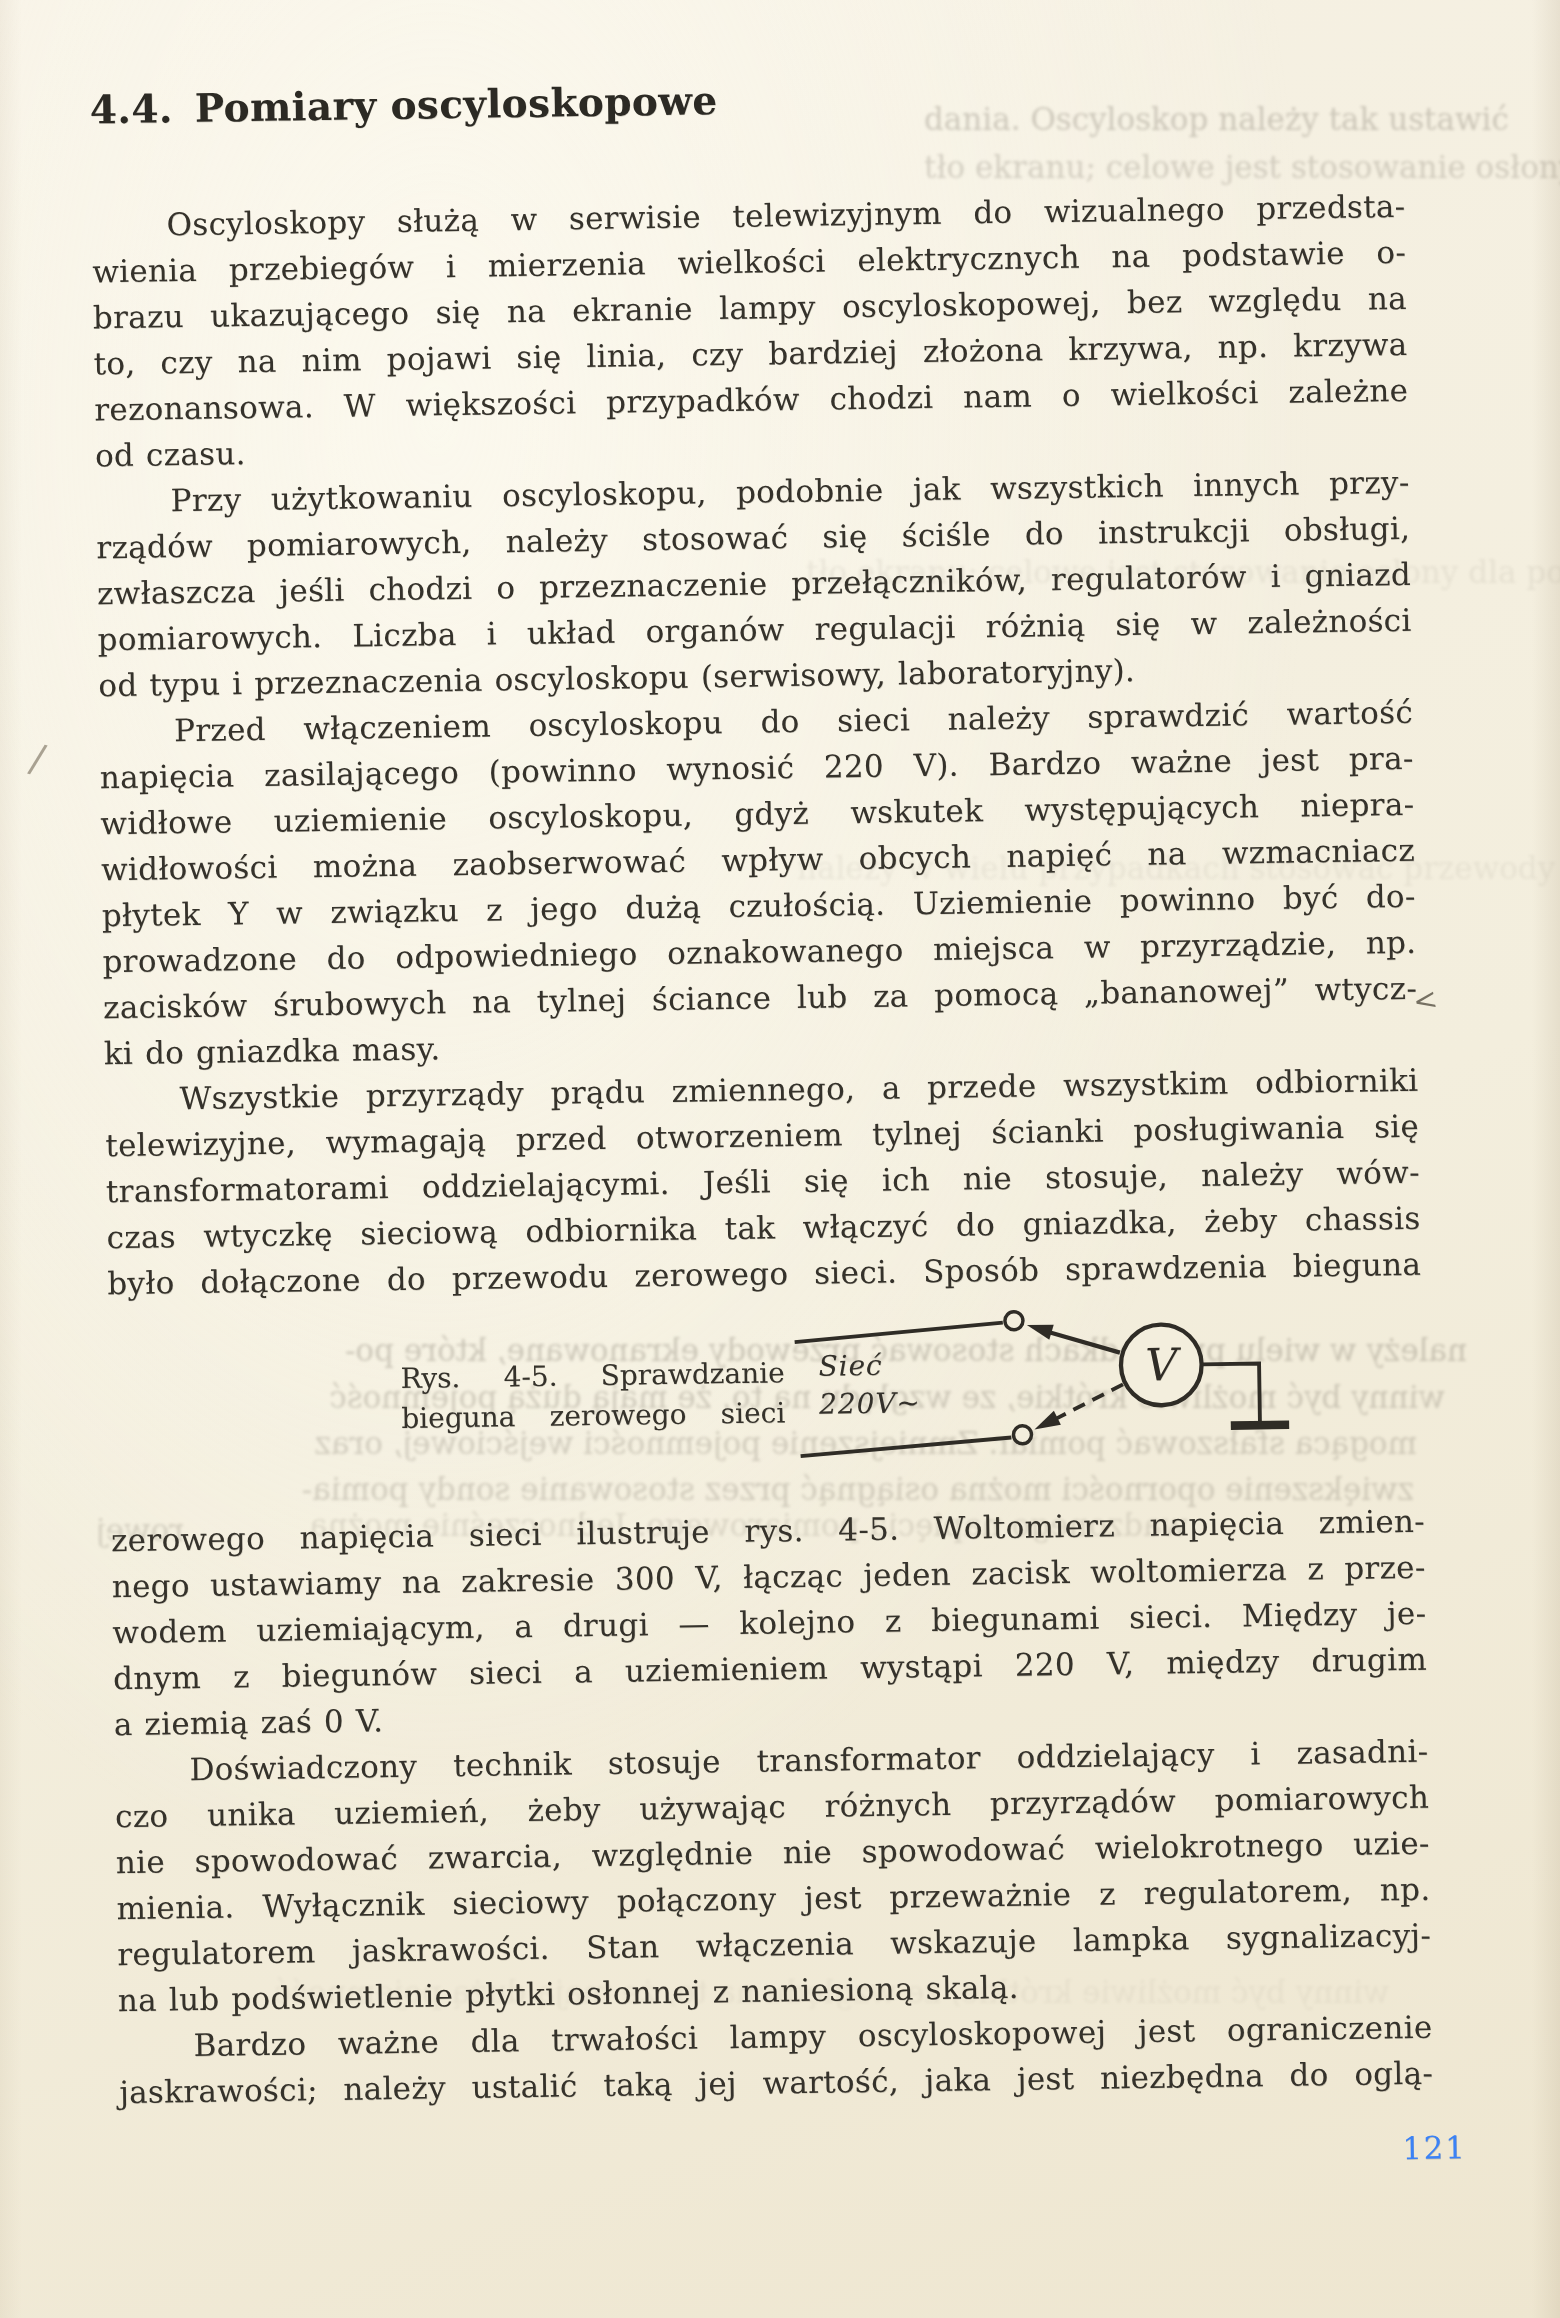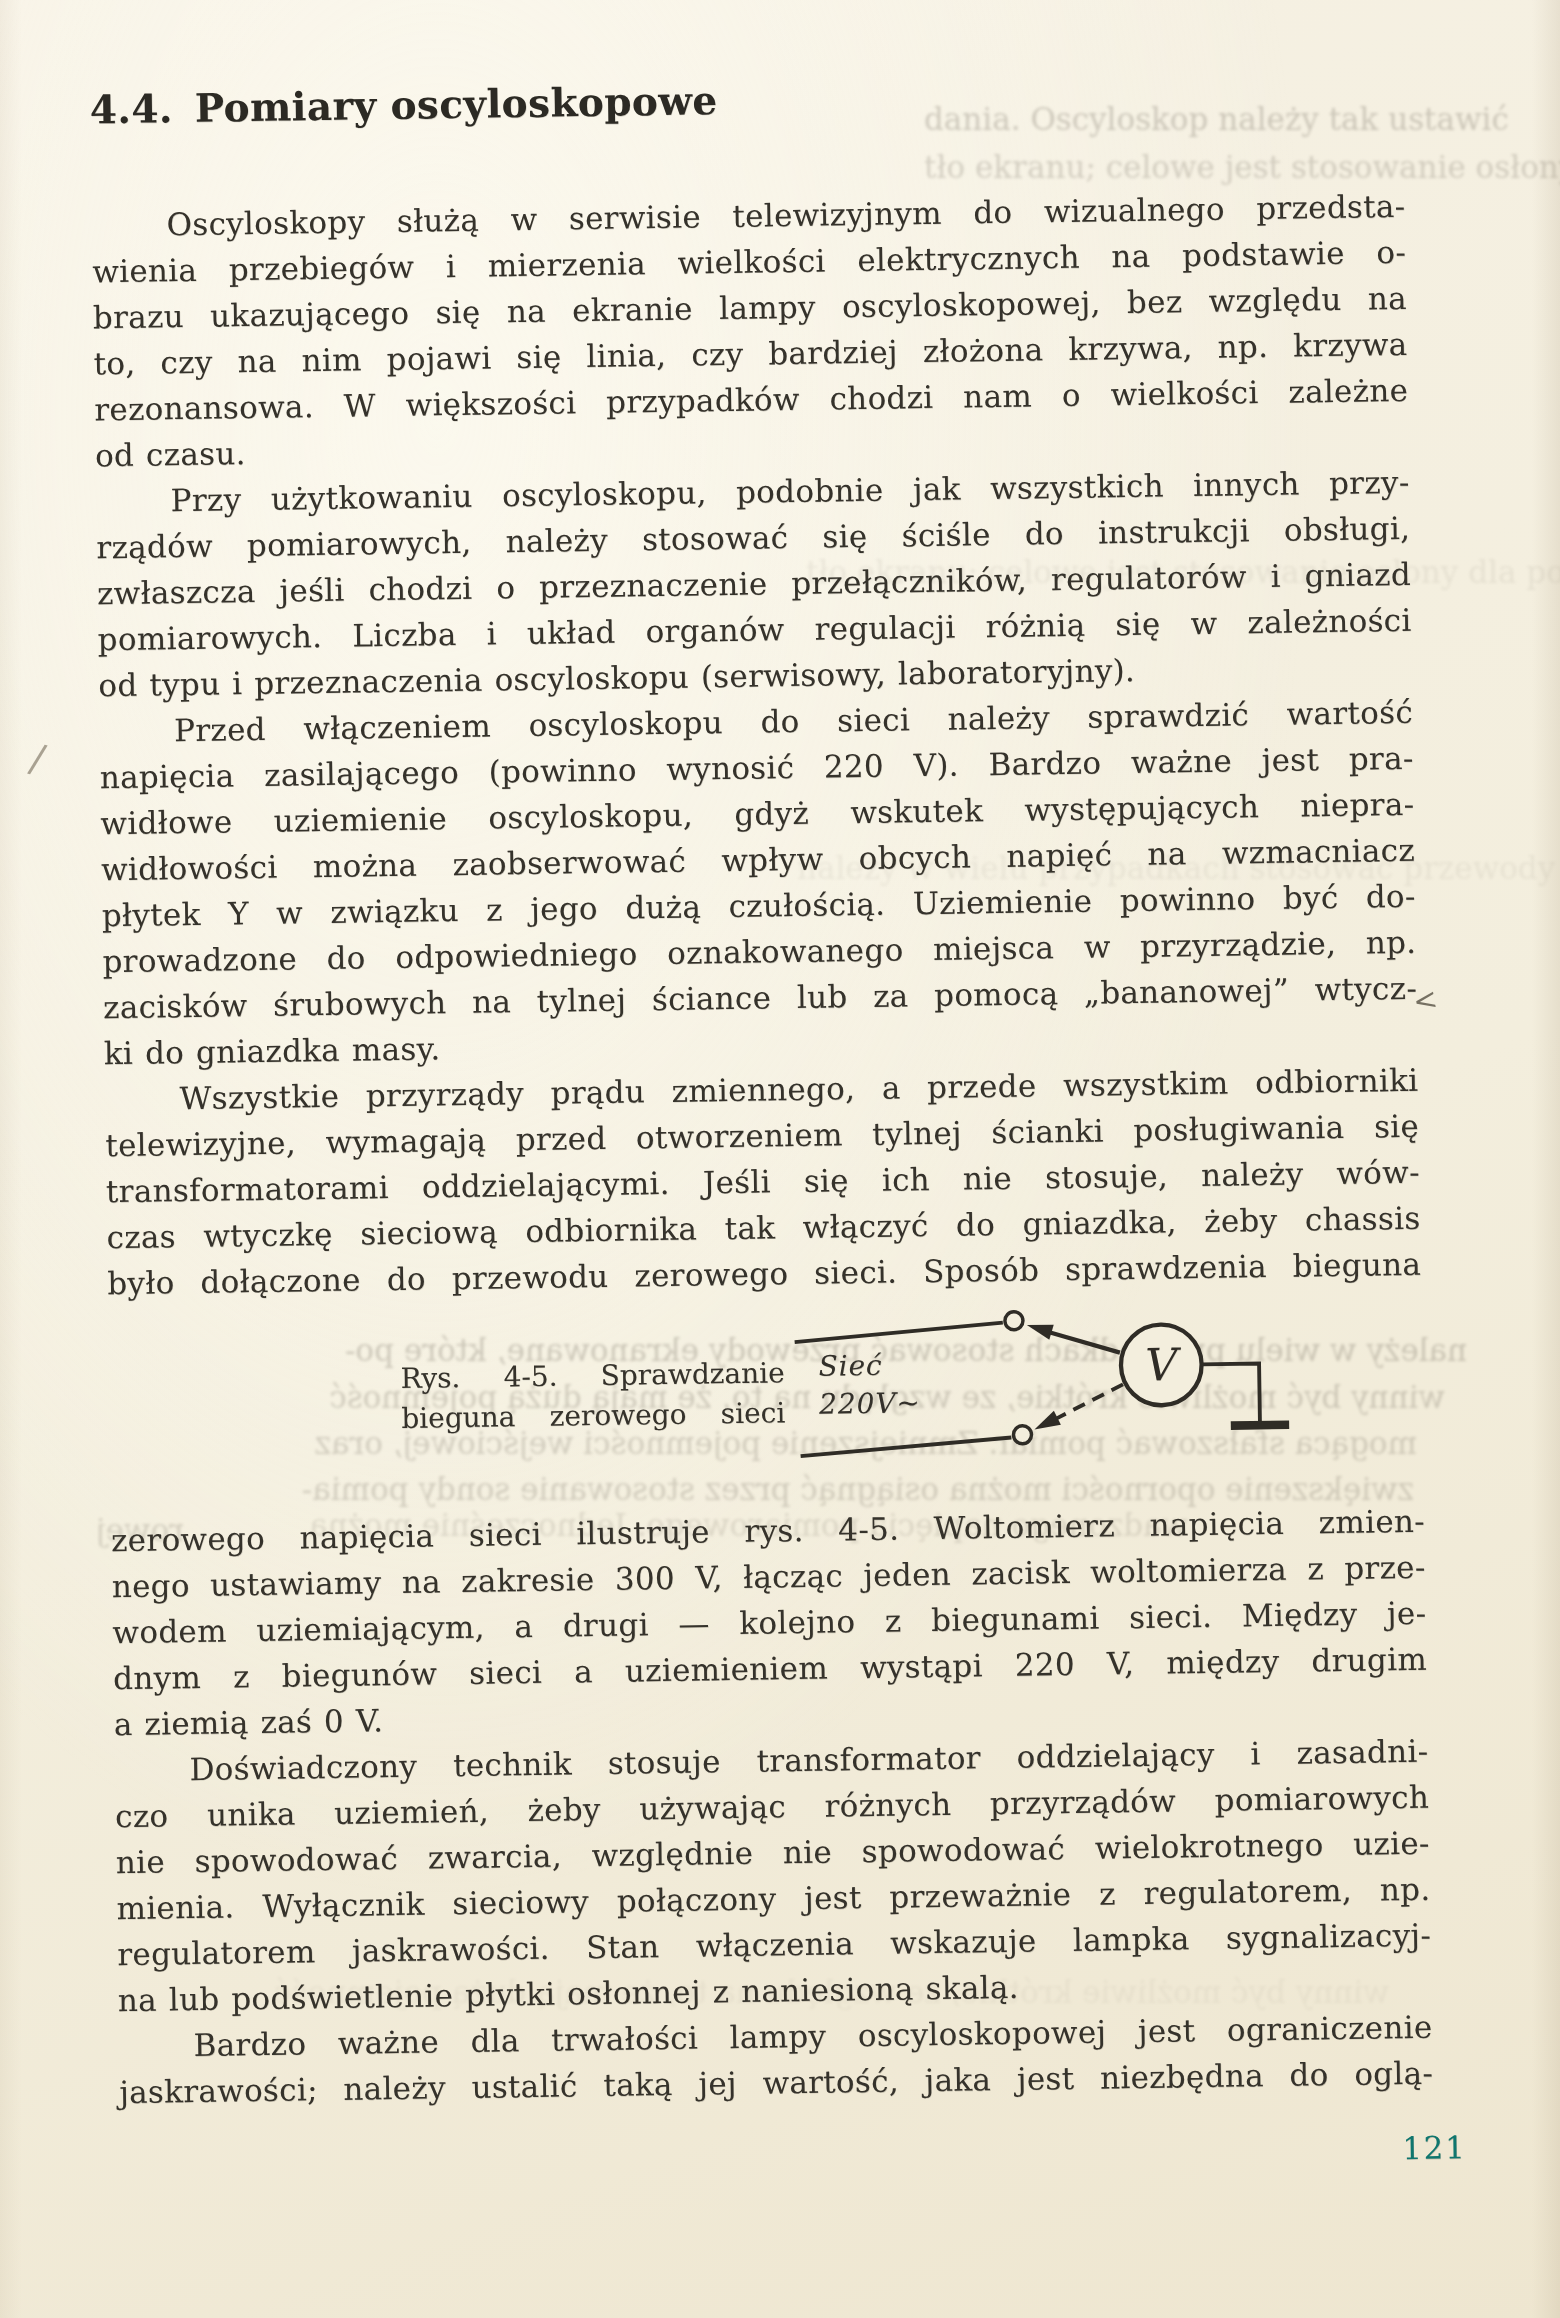--- a/index.html
+++ b/index.html
@@ -55,21 +55,21 @@
   
   figure{margin:0;position:relative;width:1314px;height:211px;}
   .caption{position:absolute;left:292px;top:57px;width:384px;}
   .cap-line{font-size:28px;line-height:40px;text-align:justify;text-align-last:justify;}
   .diagram{position:absolute;left:665px;top:-3.4px;width:609px;height:218px;}
   .net-label{position:absolute;left:45px;top:55px;font-style:italic;font-size:28px;line-height:38px;
     letter-spacing:0.9px;color:#33302a;}
   .diagram svg{position:absolute;left:0;top:0;}
   .vletter{font:italic 52px "DejaVu Serif","Liberation Serif",serif;fill:#2f2c26;}
 
-  .page-number{margin:34px 0 0 1282px;font-size:31px;letter-spacing:1.7px;color:#0f766e;}
+  .page-number{margin:34px 0 0 1282px;font-size:31px;letter-spacing:1.7px;color:#3b82f6;}
 </style>
 </head>
 <body>
 
 <div class="page">
 
   <div class="ghost g1">dania. Oscyloskop należy tak ustawić</div>
   <div class="ghost g2">tło ekranu; celowe jest stosowanie osłony dla polepszenia kontrastu</div>
   <div class="ghost g3 mir">należy w wielu przypadkach stosować przewody ekranowane, które po-</div>
   <div class="ghost g4 mir">winny być możliwie krótkie, ze względu na to, że mają dużą pojemność</div>

